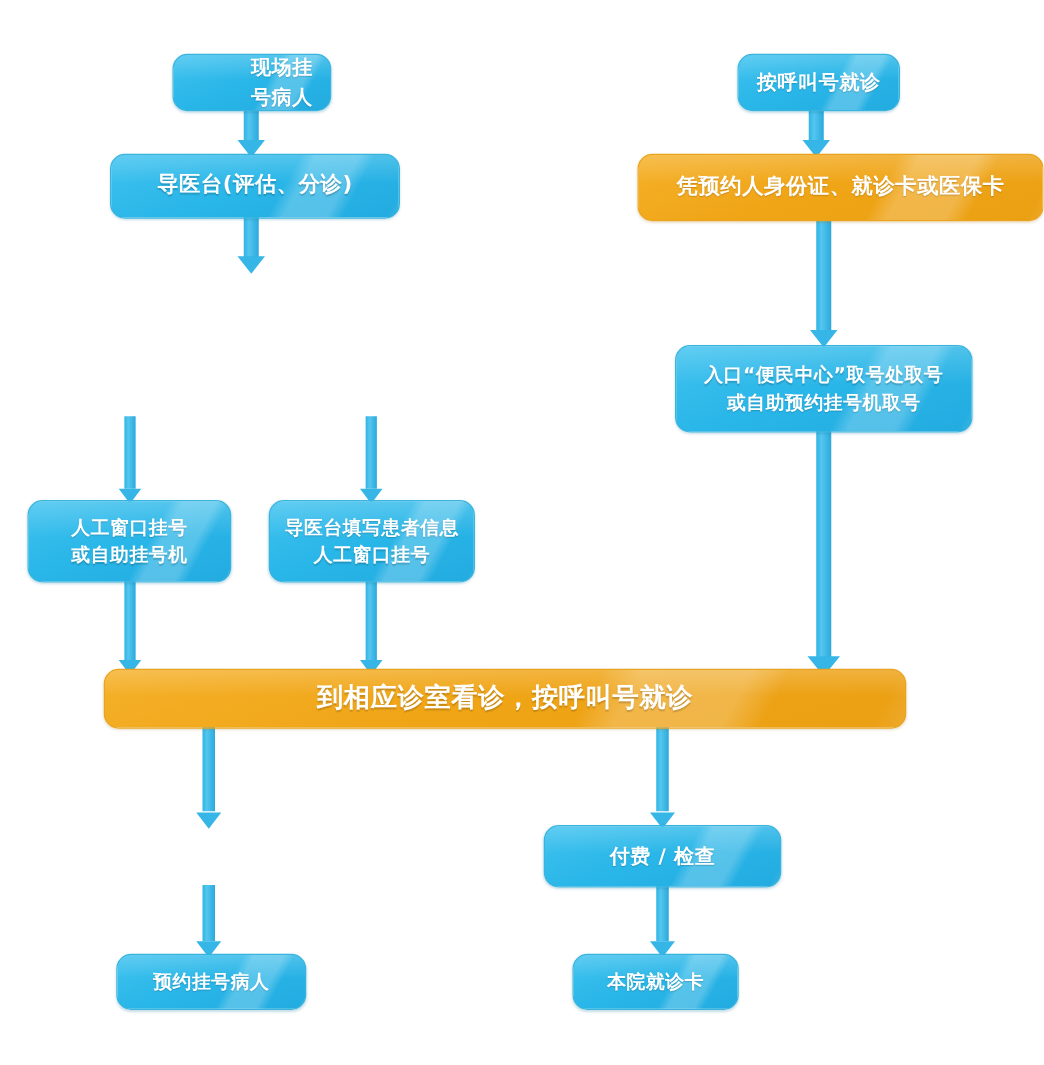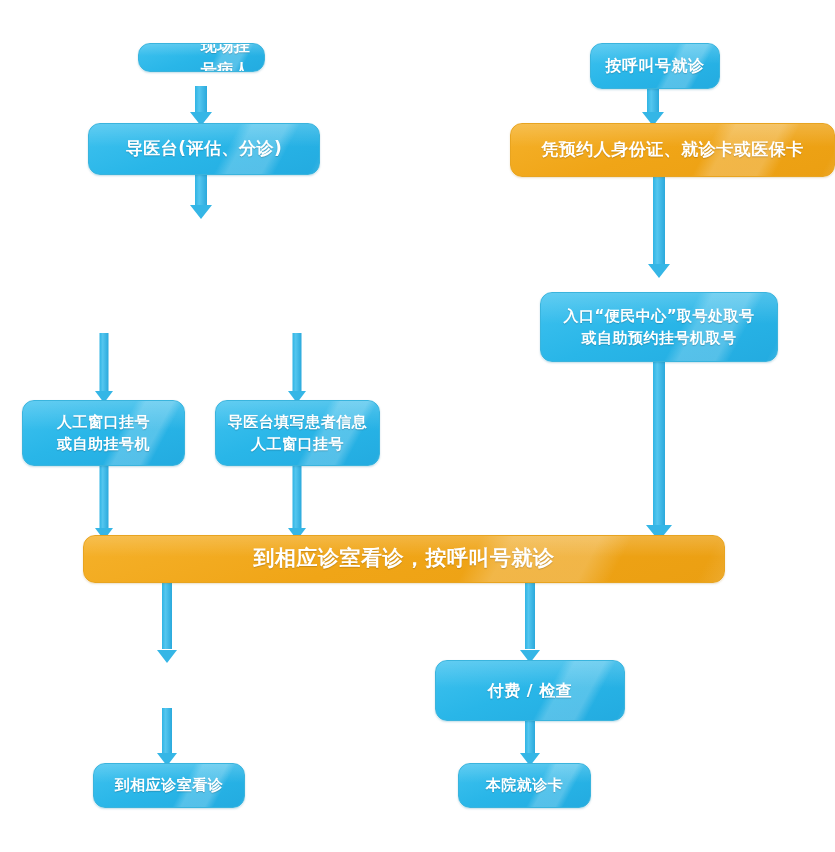--- a/index.html
+++ b/index.html
@@ -185,21 +185,21 @@
   <div class="arrow" style="left:151px; top:708px; width:32px; height:58px;">
     <div class="shaft" style="width:10px; height:45px;"></div>
     <div class="head" style="border-left-width:10px; border-right-width:10px; border-top-width:13px;"></div>
   </div>
 
   <div class="arrow" style="left:514px; top:708px; width:32px; height:58px;">
     <div class="shaft" style="width:10px; height:45px;"></div>
     <div class="head" style="border-left-width:10px; border-right-width:10px; border-top-width:13px;"></div>
   </div>
 
-  <div class="node blue" style="left:138px; top:43px; width:127px; height:29px; font-size:16px;padding-left:48px;">
+  <div class="node blue" style="left:138px; top:43px; width:127px; height:46px; font-size:16px;padding-left:48px;">
     <span class="label">现场挂号病人</span>
   </div>
 
   <div class="node blue" style="left:88px; top:123px; width:232px; height:52px; font-size:17px;">
     <span class="label">导医台(评估、分诊)</span>
   </div>
 
 
   <div class="node blue" style="left:22px; top:400px; width:163px; height:66px; font-size:15px;">
     <span class="label">人工窗口挂号
@@ -212,35 +212,35 @@
   </div>
 
   <div class="node blue" style="left:590px; top:43px; width:130px; height:46px; font-size:16px;">
     <span class="label">按呼叫号就诊</span>
   </div>
 
   <div class="node orange" style="left:495px; top:123px; width:325px; height:54px; font-size:17px;">
     <span class="label">凭预约人身份证、就诊卡或医保卡</span>
   </div>
 
-  <div class="node blue" style="left:540px; top:292px; width:238px; height:70px; font-size:15px;">
+  <div class="node blue" style="left:540px; top:276px; width:238px; height:70px; font-size:15px;">
     <span class="label">入口“便民中心”取号处取号
 或自助预约挂号机取号</span>
   </div>
 
   <div class="node orange" style="left:68px; top:535px; width:642px; height:48px; font-size:21px;">
     <span class="label">到相应诊室看诊，按呼叫号就诊</span>
   </div>
 
 
-  <div class="node blue" style="left:435px; top:660px; width:190px; height:61px; font-size:16px;">
+  <div class="node blue" style="left:435px; top:660px; width:190px; height:50px; font-size:16px;">
     <span class="label">付费 / 检查</span>
   </div>
 
   <div class="node blue" style="left:93px; top:763px; width:152px; height:45px; font-size:15px;">
-    <span class="label">到相应诊室看诊</span>
+    <span class="label">预约挂号病人</span>
   </div>
 
   <div class="node blue" style="left:458px; top:763px; width:133px; height:45px; font-size:15px;">
     <span class="label">本院就诊卡</span>
   </div>
 
 </div>
 
 </body></html>

